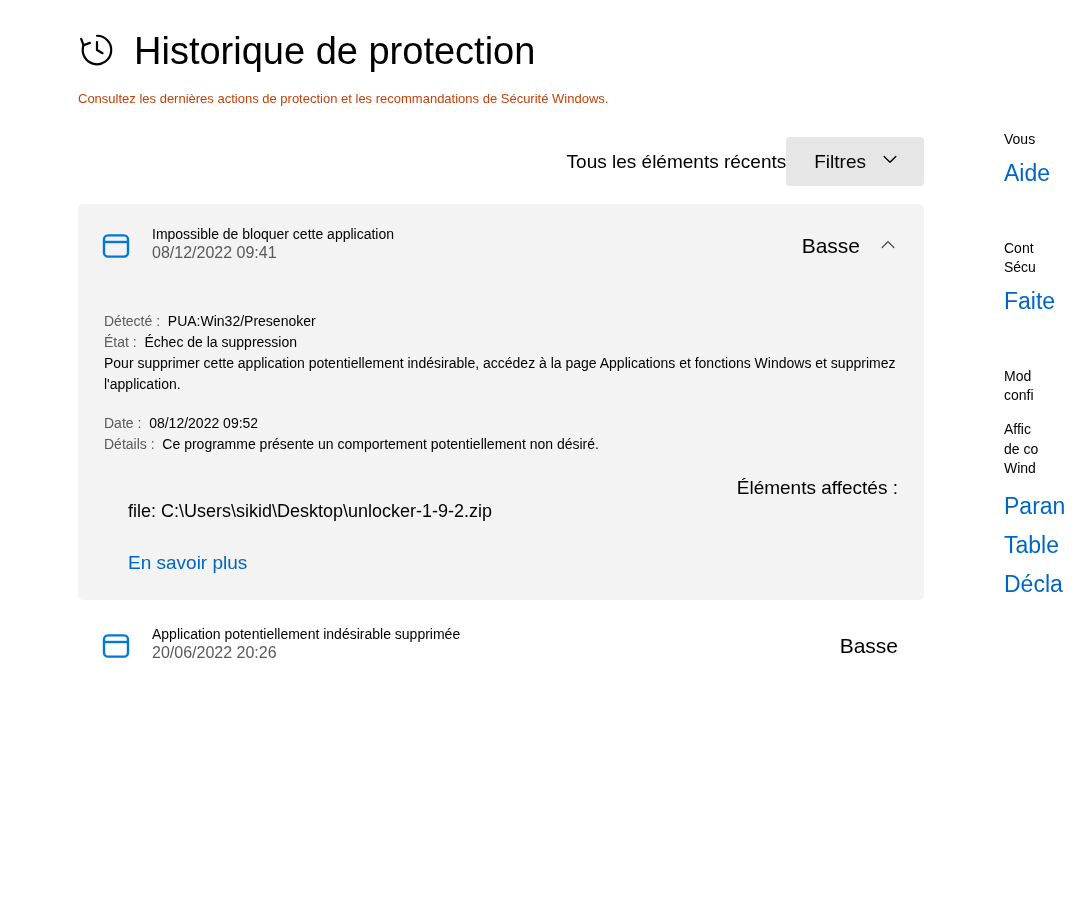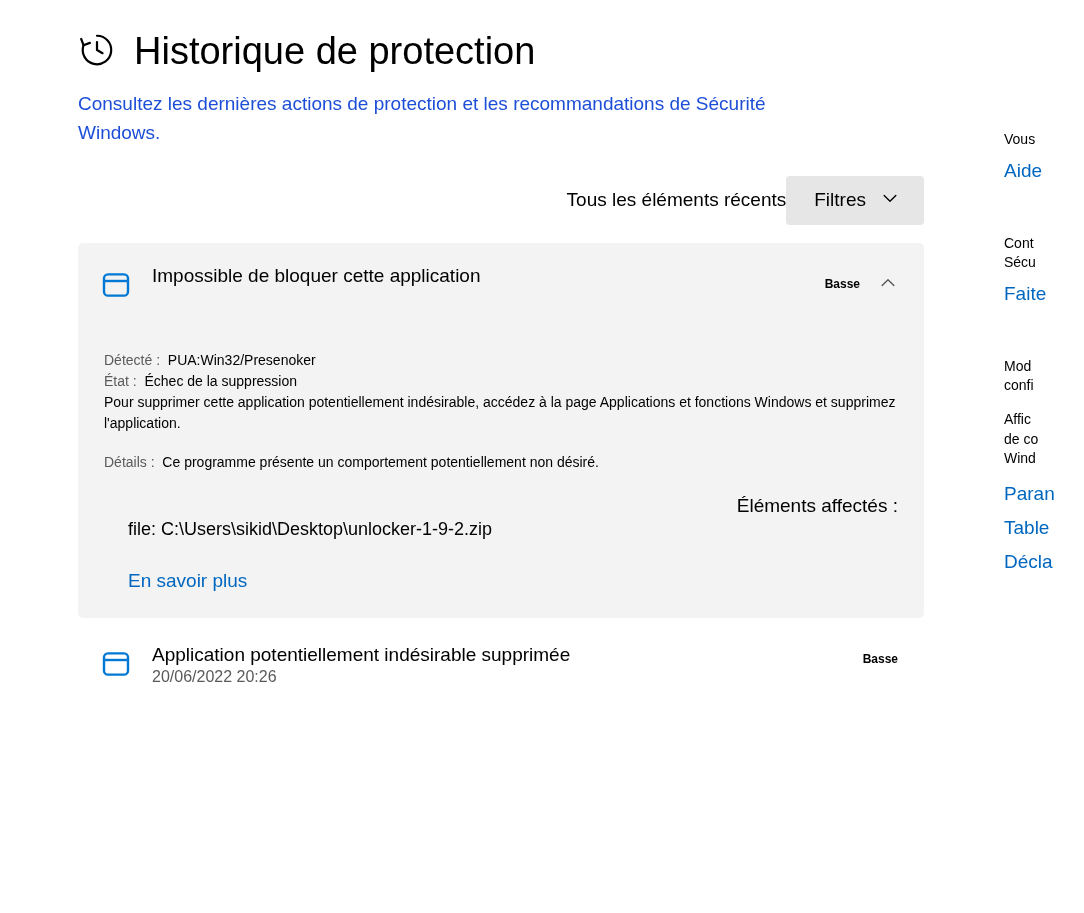--- a/index.html
+++ b/index.html
@@ -29,23 +29,23 @@
       gap: 18px;
       margin-bottom: 16px;
     }
     .history-icon svg { width: 38px; height: 38px; }
     .page-title {
       font-size: 38px;
       font-weight: 400;
       letter-spacing: 0px;
     }
     .subtitle {
-      font-size: 19px;
+      font-size: 13px;
       line-height: 1.55;
-      color: #1d4ed8;
+      color: #c2410c;
       margin-bottom: 28px;
       max-width: 760px;
     }
     .filter-row {
       display: flex;
       justify-content: flex-end;
       align-items: center;
       margin-bottom: 18px;
     }
     .section-label {
@@ -73,29 +73,29 @@
     .card.collapsed { background: transparent; }
     .card-top {
       display: flex;
       align-items: flex-start;
       padding: 22px 26px 16px 22px;
       gap: 20px;
       cursor: pointer;
     }
     .app-icon svg { width: 32px; height: 32px; margin-top: 4px; }
     .card-title-area { flex: 1; }
-    .card-title { font-size: 19px; margin-bottom: 2px; }
+    .card-title { font-size: 14px; margin-bottom: 2px; }
     .card-timestamp { font-size: 16px; color: #5a5a5a; }
     .severity-area {
       display: flex;
       align-items: center;
       gap: 18px;
       margin-top: 8px;
     }
-    .severity-text { font-size: 12px; font-weight: bold; }
+    .severity-text { font-size: 21px; }
     .expand-icon svg { width: 20px; height: 20px; }
     .card-body {
       padding: 30px 26px 26px 26px;
     }
     .info-line {
       font-size: 14px;
       line-height: 1.5;
       margin-bottom: 0px;
     }
     .info-label { color: #5a5a5a; }
@@ -123,21 +123,21 @@
       padding-top: 100px;
       padding-left: 40px;
       width: 120px;
       overflow: hidden;
       white-space: nowrap;
     }
     .side-group { margin-bottom: 52px; }
     .side-label { font-size: 14px; margin-bottom: 10px; line-height: 1.4; }
     .side-link {
       color: #0067c0;
-      font-size: 19px;
+      font-size: 23px;
       cursor: pointer;
       display: block;
       margin-bottom: 12px;
     }
   </style>
 </head>
 <body>
 
 <div class="container">
   <div class="main">
@@ -169,20 +169,21 @@
     <div class="card">
       <div class="card-top">
         <span class="app-icon">
           <svg viewBox="0 0 24 24" fill="none" stroke="#0078d4" stroke-width="1.8">
             <rect x="3" y="4" width="18" height="16" rx="3"></rect>
             <line x1="3" y1="9" x2="21" y2="9"></line>
           </svg>
         </span>
         <div class="card-title-area">
           <div class="card-title">Impossible de bloquer cette application</div>
+          <div class="card-timestamp">08/12/2022 09:41</div>
         </div>
         <div class="severity-area">
           <span class="severity-text">Basse</span>
           <span class="expand-icon">
             <svg viewBox="0 0 24 24" fill="none" stroke="#555" stroke-width="1.6">
               <polyline points="5,15 12,8 19,15" stroke-linecap="round" stroke-linejoin="round"></polyline>
             </svg>
           </span>
         </div>
       </div>
@@ -191,20 +192,24 @@
           <span class="info-label">Détecté :</span>&nbsp;
           <span>PUA:Win32/Presenoker</span>
         </div>
         <div class="info-line">
           <span class="info-label">État :</span>&nbsp;
           <span>Échec de la suppression</span>
         </div>
         <div class="info-line" style="max-width:810px;">Pour supprimer cette application potentiellement indésirable, accédez à la page Applications et fonctions Windows et supprimez l'application.</div>
 
         <div class="detail-block">
+          <div class="info-line">
+            <span class="info-label">Date :</span>&nbsp;
+            <span>08/12/2022 09:52</span>
+          </div>
           <div class="info-line">
             <span class="info-label">Détails :</span>&nbsp;
             <span>Ce programme présente un comportement potentiellement non désiré.</span>
           </div>
         </div>
 
         <div class="affected-title">Éléments affectés :</div>
         <div class="affected-file">file: C:\Users\sikid\Desktop\unlocker-1-9-2.zip</div>
 
         <a class="learn-more">En savoir plus</a>

